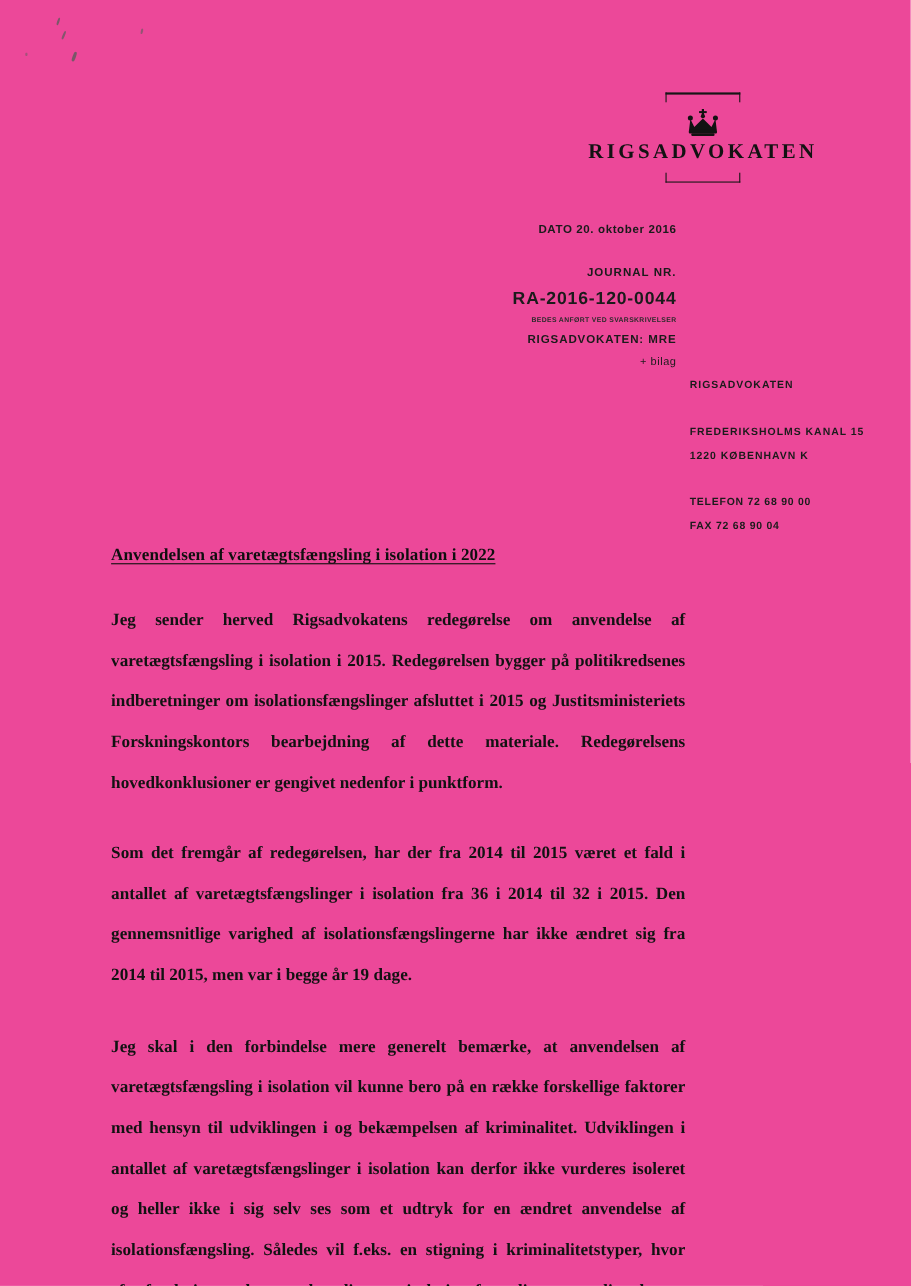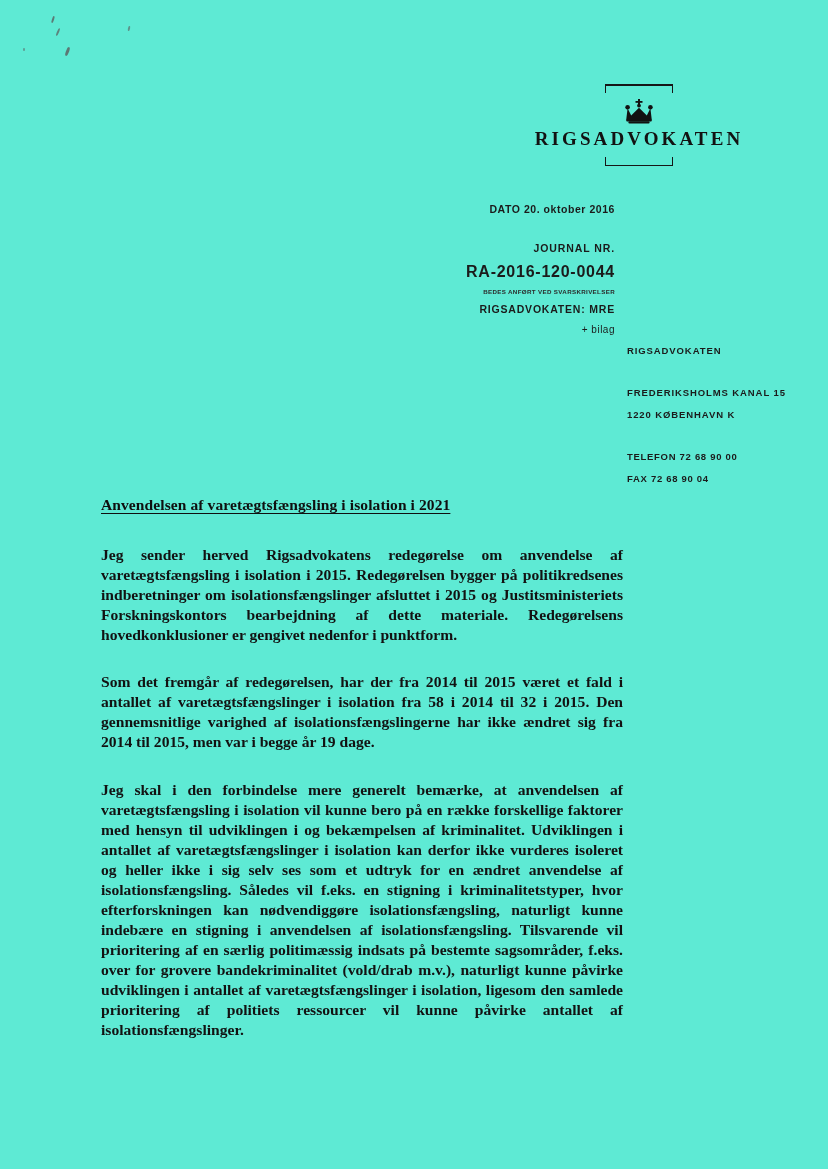--- a/index.html
+++ b/index.html
@@ -13,21 +13,21 @@
     position: relative;
     overflow: hidden;
     font-family: "Liberation Serif", "DejaVu Serif", serif;
     color: #111111;
     -webkit-font-smoothing: antialiased;
   }
 
   .page {
     position: absolute;
     inset: 0;
-    background: #5eead4;
+    background: #ec4899;
   }
 
   
   .speckle {
     position: absolute;
     background: #5b5b5b;
     border-radius: 40%;
   }
   .sp1 { left: 52px;  top: 16px;  width: 2px;  height: 7px;  transform: rotate(18deg); opacity: .78; }
   .sp2 { left: 57px;  top: 28px;  width: 2px;  height: 8px;  transform: rotate(22deg); opacity: .72; }
@@ -193,21 +193,21 @@
     font-size: 15.5px;
     font-weight: 700;
     text-decoration: underline;
     text-underline-offset: 2.5px;
     color: #0f0f0f;
     letter-spacing: .1px;
     margin: 0;
   }
   .para {
     font-size: 15.6px;
-    line-height: 20px;
+    line-height: 37px;
     color: #121212;
     text-align: justify;
     font-weight: 600;
     margin: 0;
   }
   .p1 { margin-top: 31px; }
   .p2 { margin-top: 27px; }
   .p3 { margin-top: 28px; }
 </style>
 </head>
@@ -253,19 +253,19 @@
 
   <div class="sender">
     <div class="s-name">RIGSADVOKATEN</div>
     <div class="s-street">FREDERIKSHOLMS KANAL 15</div>
     <div class="s-city">1220 KØBENHAVN K</div>
     <div class="s-phone">TELEFON 72 68 90 00</div>
     <div class="s-fax">FAX 72 68 90 04</div>
   </div>
 
   <div class="body-area">
-    <h1 class="doc-title">Anvendelsen af varetægtsfængsling i isolation i 2021</h1>
+    <h1 class="doc-title">Anvendelsen af varetægtsfængsling i isolation i 2022</h1>
     <p class="para p1">Jeg sender herved Rigsadvokatens redegørelse om anvendelse af varetægtsfængsling i isolation i 2015. Redegørelsen bygger på politikredsenes indberetninger om isolationsfængslinger afsluttet i 2015 og Justitsministeriets Forskningskontors bearbejdning af dette materiale. Redegørelsens hovedkonklusioner er gengivet nedenfor i punktform.</p>
-    <p class="para p2">Som det fremgår af redegørelsen, har der fra 2014 til 2015 været et fald i antallet af varetægtsfængslinger i isolation fra 58 i 2014 til 32 i 2015. Den gennemsnitlige varighed af isolationsfængslingerne har ikke ændret sig fra 2014 til 2015, men var i begge år 19 dage.</p>
+    <p class="para p2">Som det fremgår af redegørelsen, har der fra 2014 til 2015 været et fald i antallet af varetægtsfængslinger i isolation fra 36 i 2014 til 32 i 2015. Den gennemsnitlige varighed af isolationsfængslingerne har ikke ændret sig fra 2014 til 2015, men var i begge år 19 dage.</p>
     <p class="para p3">Jeg skal i den forbindelse mere generelt bemærke, at anvendelsen af varetægtsfængsling i isolation vil kunne bero på en række forskellige faktorer med hensyn til udviklingen i og bekæmpelsen af kriminalitet. Udviklingen i antallet af varetægtsfængslinger i isolation kan derfor ikke vurderes isoleret og heller ikke i sig selv ses som et udtryk for en ændret anvendelse af isolationsfængsling. Således vil f.eks. en stigning i kriminalitetstyper, hvor efterforskningen kan nødvendiggøre isolationsfængsling, naturligt kunne indebære en stigning i anvendelsen af isolationsfængsling. Tilsvarende vil prioritering af en særlig politimæssig indsats på bestemte sagsområder, f.eks. over for grovere bandekriminalitet (vold/drab m.v.), naturligt kunne påvirke udviklingen i antallet af varetægtsfængslinger i isolation, ligesom den samlede prioritering af politiets ressourcer vil kunne påvirke antallet af isolationsfængslinger.</p>
   </div>
 
 </div>
 
 </body></html>

